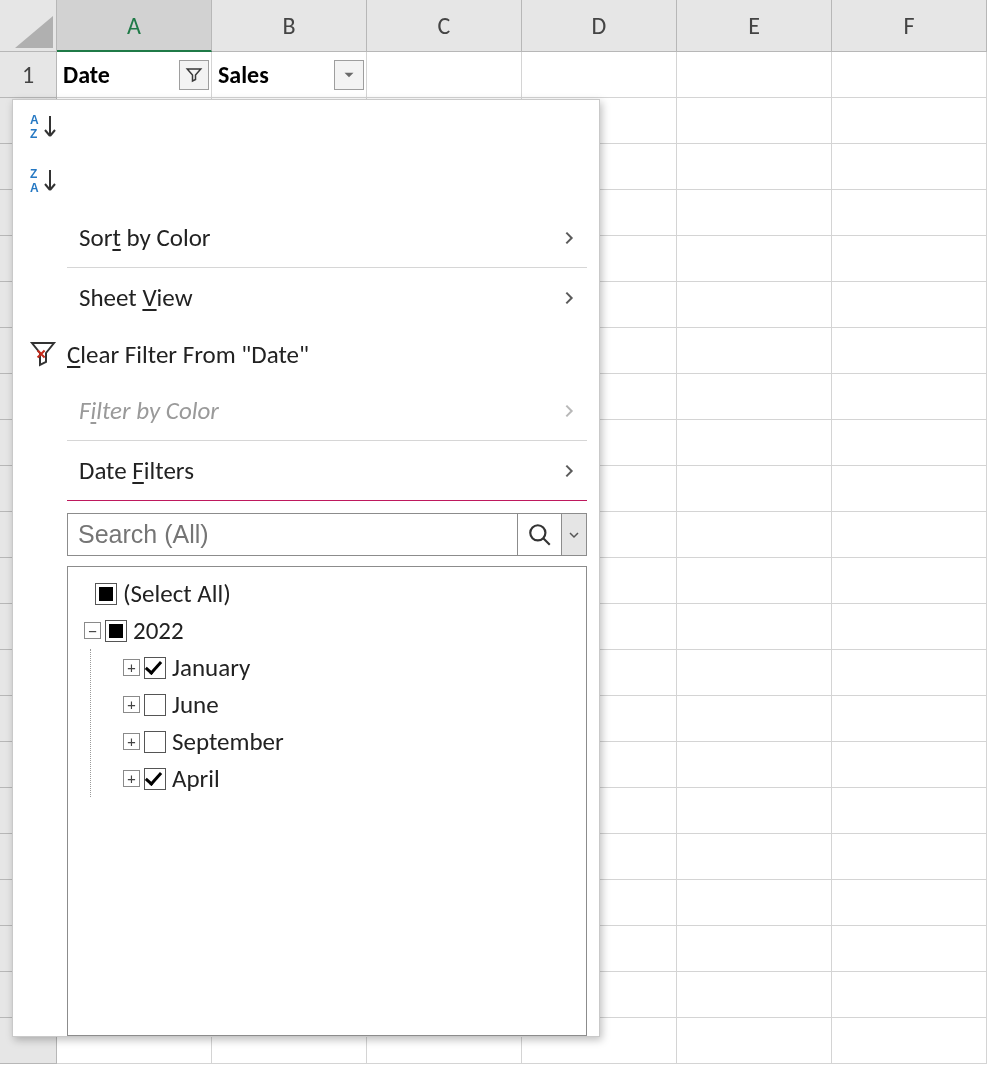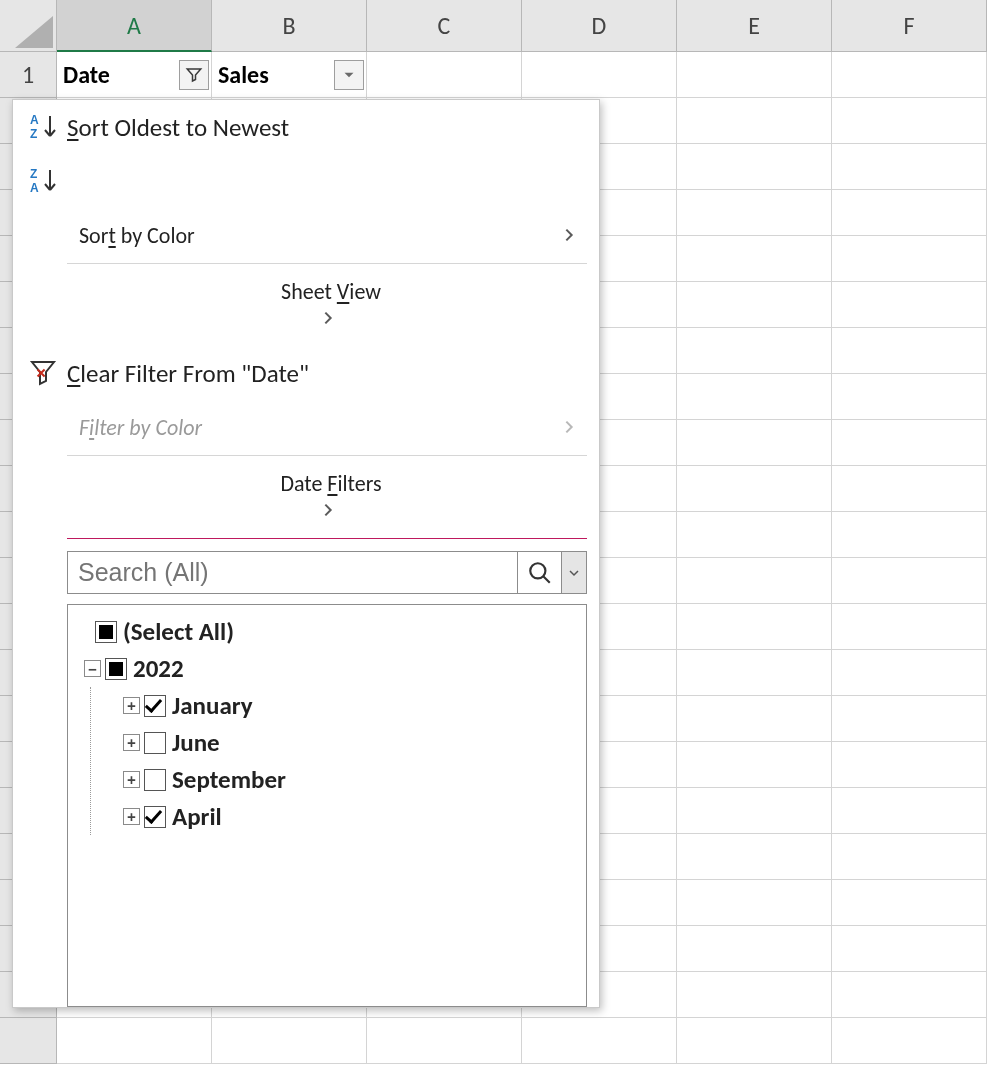--- a/index.html
+++ b/index.html
@@ -134,25 +134,25 @@
   .menu-item .label { flex: 1; }
 
   .sub-group {
     margin-left: 54px;
     margin-right: 12px;
   }
   .sub-item {
     display: flex;
     align-items: center;
     padding: 14px 4px 14px 12px;
-    font-size: 22px;
+    font-size: 25px;
     border-bottom: 1px solid #d6d6d6;
     cursor: pointer;
   }
-  .sub-item:last-child { border-bottom: none; flex-direction: column; }
+  .sub-item:last-child { border-bottom: none; }
   .sub-item .label { flex: 1; }
   .sub-item .chev { margin-right: 6px; color:#5a5a5a; }
   .sub-item.disabled { color:#9a9a9a; cursor:default;font-style:italic; }
   .sub-item.disabled .chev { color:#b8b8b8; }
 
   .search-wrap {
     margin: 12px 12px 10px 54px;
     display: flex;
     align-items: stretch;
   }
@@ -175,25 +175,24 @@
   .search-toggle {
     width: 26px;
     border: 1px solid #8c8c8c;
     background: #e5e5e5;
     display:flex;align-items:center;justify-content:center;
   }
 
   .tree {
     margin: 0 12px 0 54px;
     border: 1px solid #8c8c8c;
-    height: 403px;
+    height: 470px;
     overflow: auto;
     padding: 8px 6px;
     font-size: 25px;
-    font-weight: bold;
   }
   .tree-node {
     display: flex;
     align-items: center;
     padding: 3px 0;
   }
   .expander {
     width: 17px; height: 17px;
     border: 1px solid #8a8a8a;
     background: #fff;
@@ -496,21 +495,20 @@
 <div class="dropdown">
 
   <div class="menu-item">
     <span class="icon-slot">
       <svg width="32" height="32" viewBox="0 0 32 32">
         <text x="2" y="13" font-size="12" fill="#2578c3" font-family="Arial" font-weight="600">A</text>
         <text x="2" y="27" font-size="12" fill="#2578c3" font-family="Arial" font-weight="600">Z</text>
         <path d="M22 5v20m0 0l-5-6m5 6l5-6" fill="none" stroke="#333" stroke-width="2"></path>
       </svg>
     </span>
-    <span class="label"><u class="mn">S</u><span>ort Oldest to Newest</span></span>
   </div>
 
   <div class="menu-item">
     <span class="icon-slot">
       <svg width="32" height="32" viewBox="0 0 32 32">
         <text x="2" y="13" font-size="12" fill="#2578c3" font-family="Arial" font-weight="600">Z</text>
         <text x="2" y="27" font-size="12" fill="#2578c3" font-family="Arial" font-weight="600">A</text>
         <path d="M22 5v20m0 0l-5-6m5 6l5-6" fill="none" stroke="#333" stroke-width="2"></path>
       </svg>
     </span>

